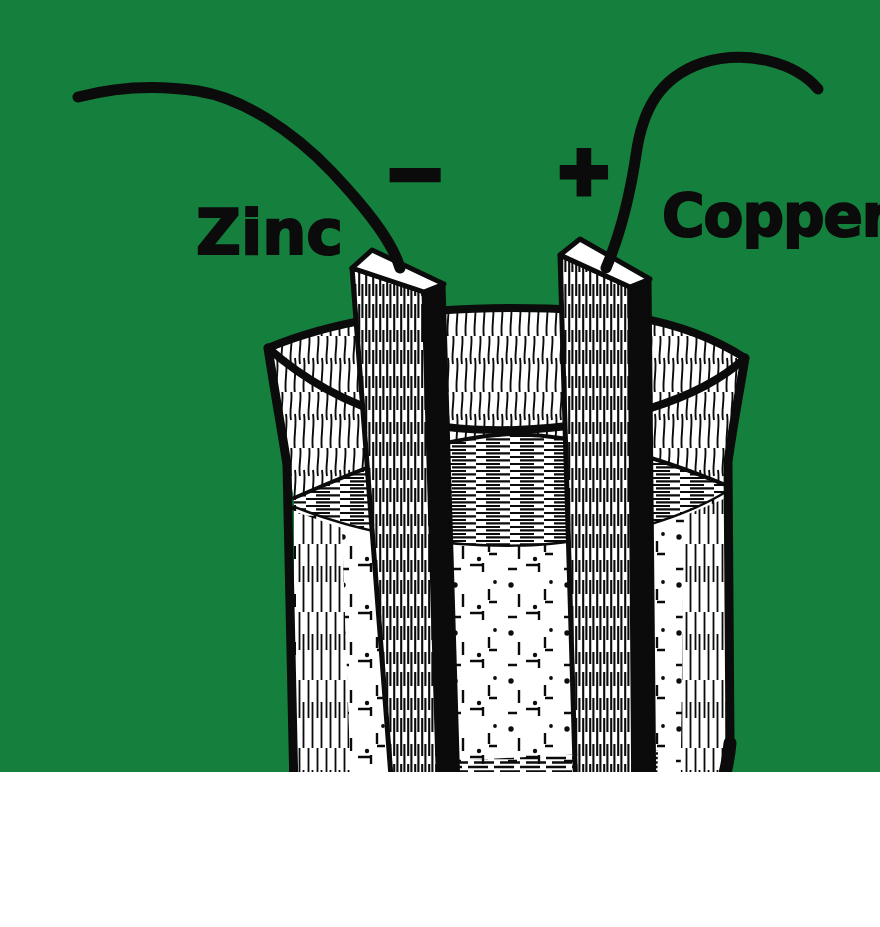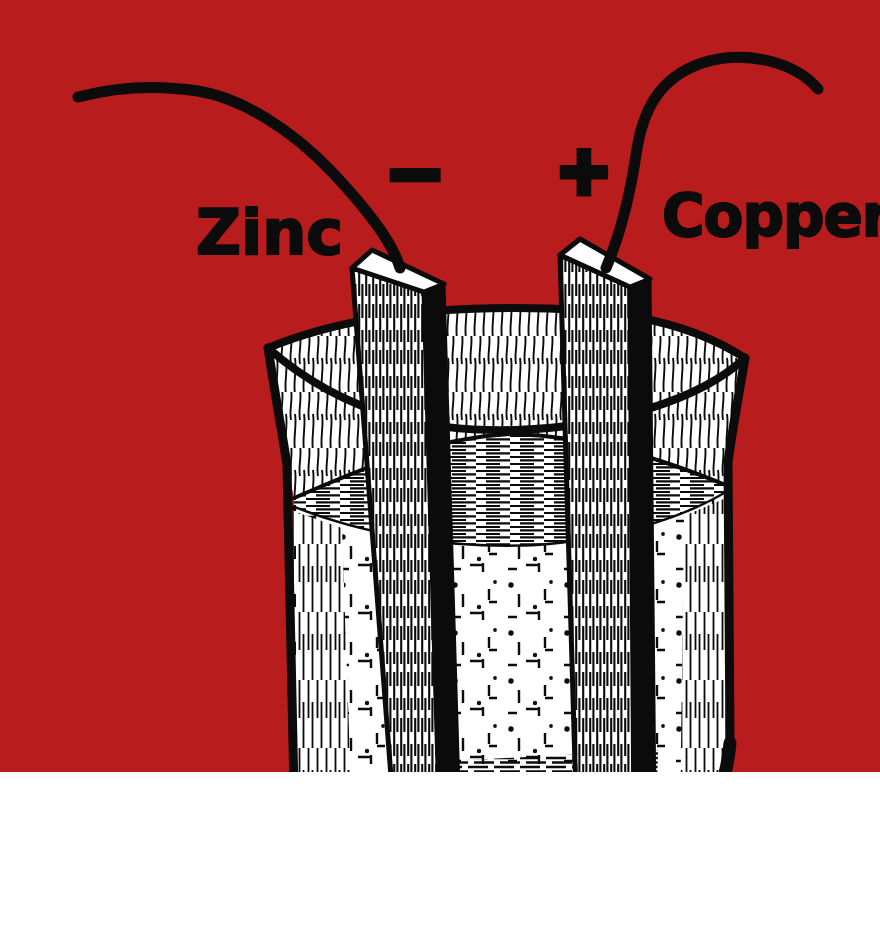--- a/index.html
+++ b/index.html
@@ -1,16 +1,16 @@
 <!DOCTYPE html>
 <html><head>
 <meta charset="utf-8">
 <style>
   html,body{margin:0;padding:0;background:#fff;}
-  .stage{position:relative;width:880px;height:772px;background:#b91c1c;overflow:hidden;}
+  .stage{position:relative;width:880px;height:772px;background:#15803d;overflow:hidden;}
   svg{position:absolute;inset:0;}
   .hand{font-family:"DejaVu Sans",sans-serif;font-weight:bold;}
 </style>
 </head>
 <body>
 
 <div class="stage">
 <svg width="880" height="927" viewBox="0 0 880 927">
   <defs>
 

